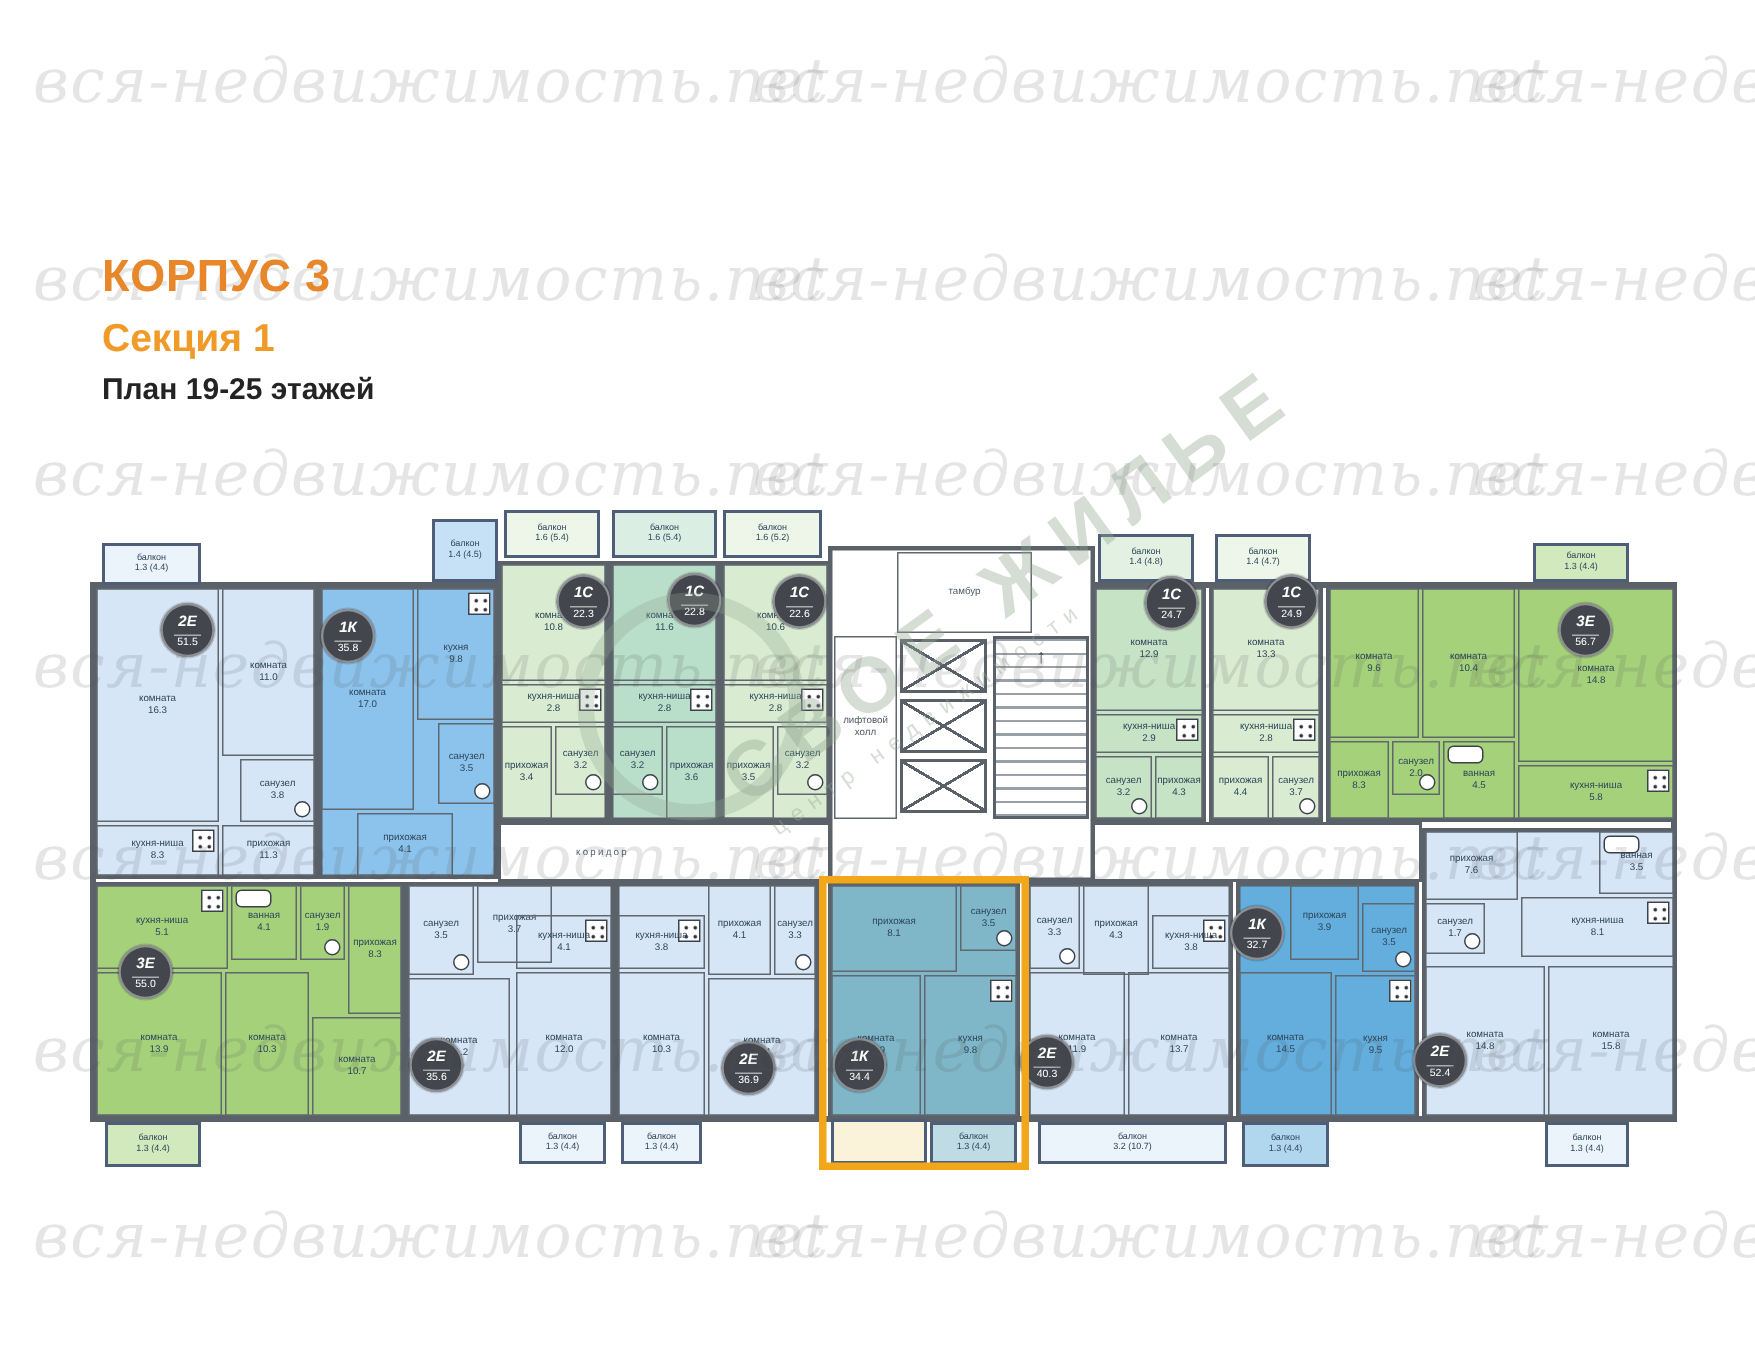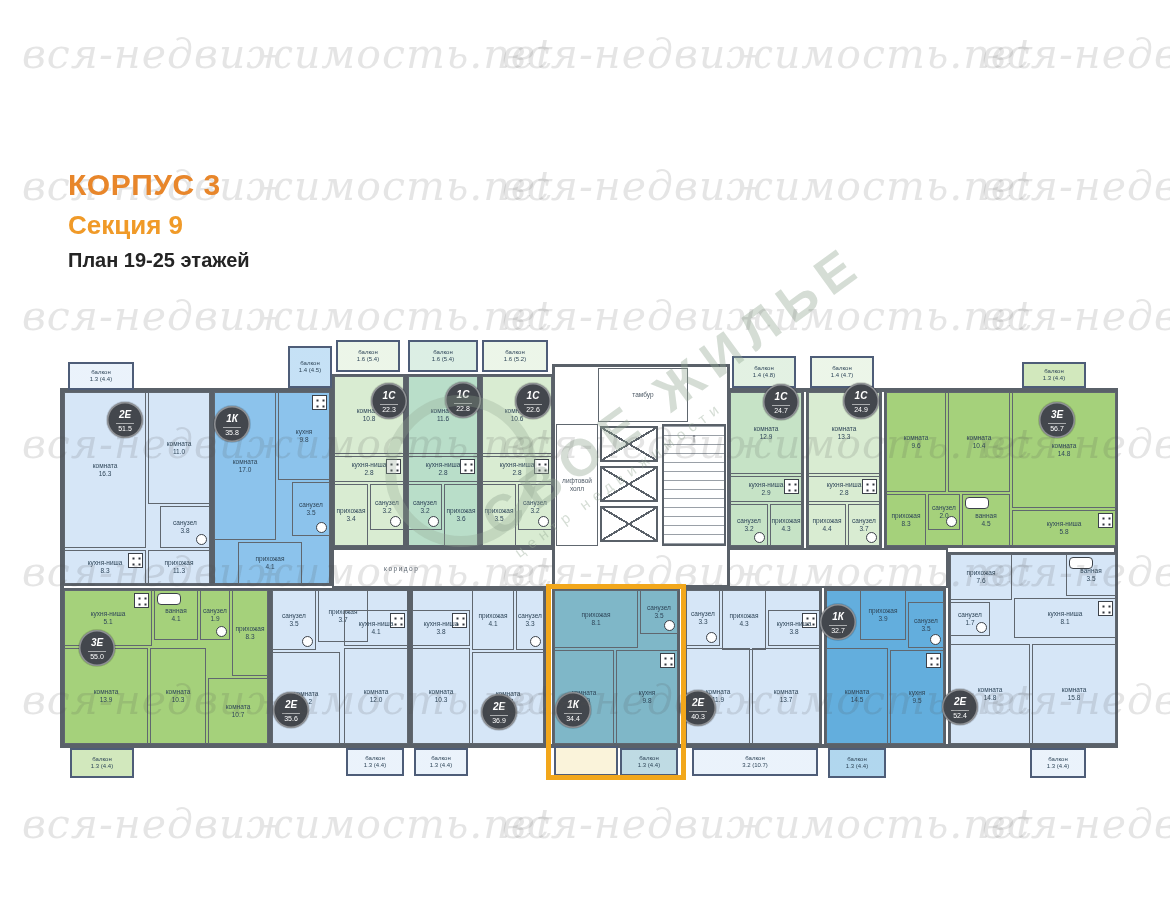--- a/index.html
+++ b/index.html
@@ -52,21 +52,21 @@
   .tub{position:absolute;left:2px;top:2px;width:22px;height:10px;background:#fff;border:1.5px solid #3c424a;border-radius:4px;}
   .sink{position:absolute;right:2px;bottom:2px;width:9px;height:9px;background:#fff;border:1px solid #3c424a;border-radius:50%;}
   .corelbl{font-size:6.5px;color:#4e5a66;text-align:center;line-height:1.3;}
 </style>
 </head>
 <body>
 
 <div id="stage">
   <div id="title">
     <div class="t1">КОРПУС 3</div>
-    <div class="t2">Секция 9</div>
+    <div class="t2">Секция 1</div>
     <div class="t3">План 19-25 этажей</div>
   </div>
 
   <div id="logo-circle"></div>
   <div id="center-logo">
     <div class="big">СВОЕ ЖИЛЬЕ</div>
     <div class="small">центр недвижимости</div>
   </div>
 
   <div id="plan"></div>

